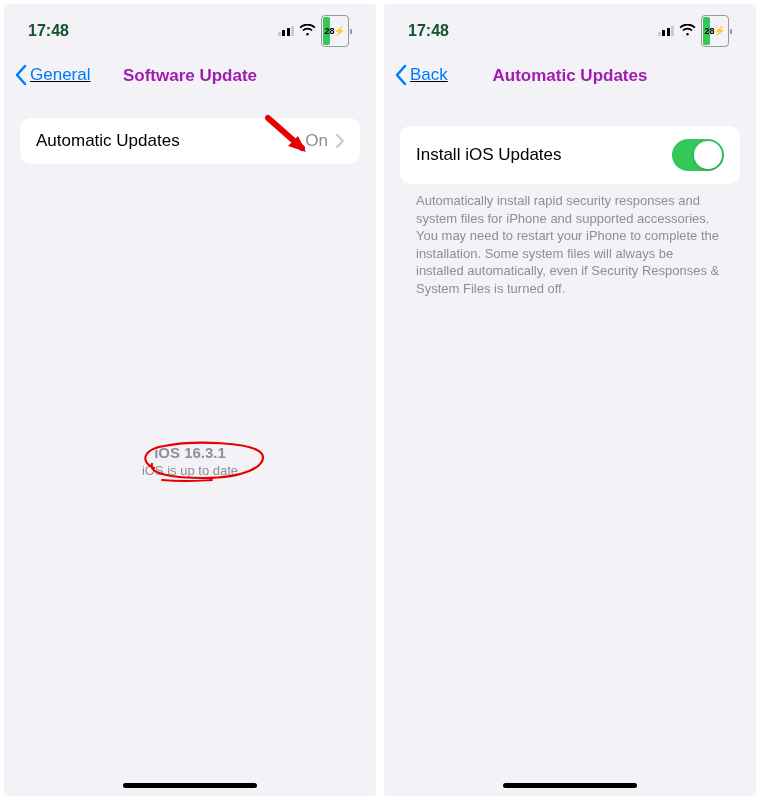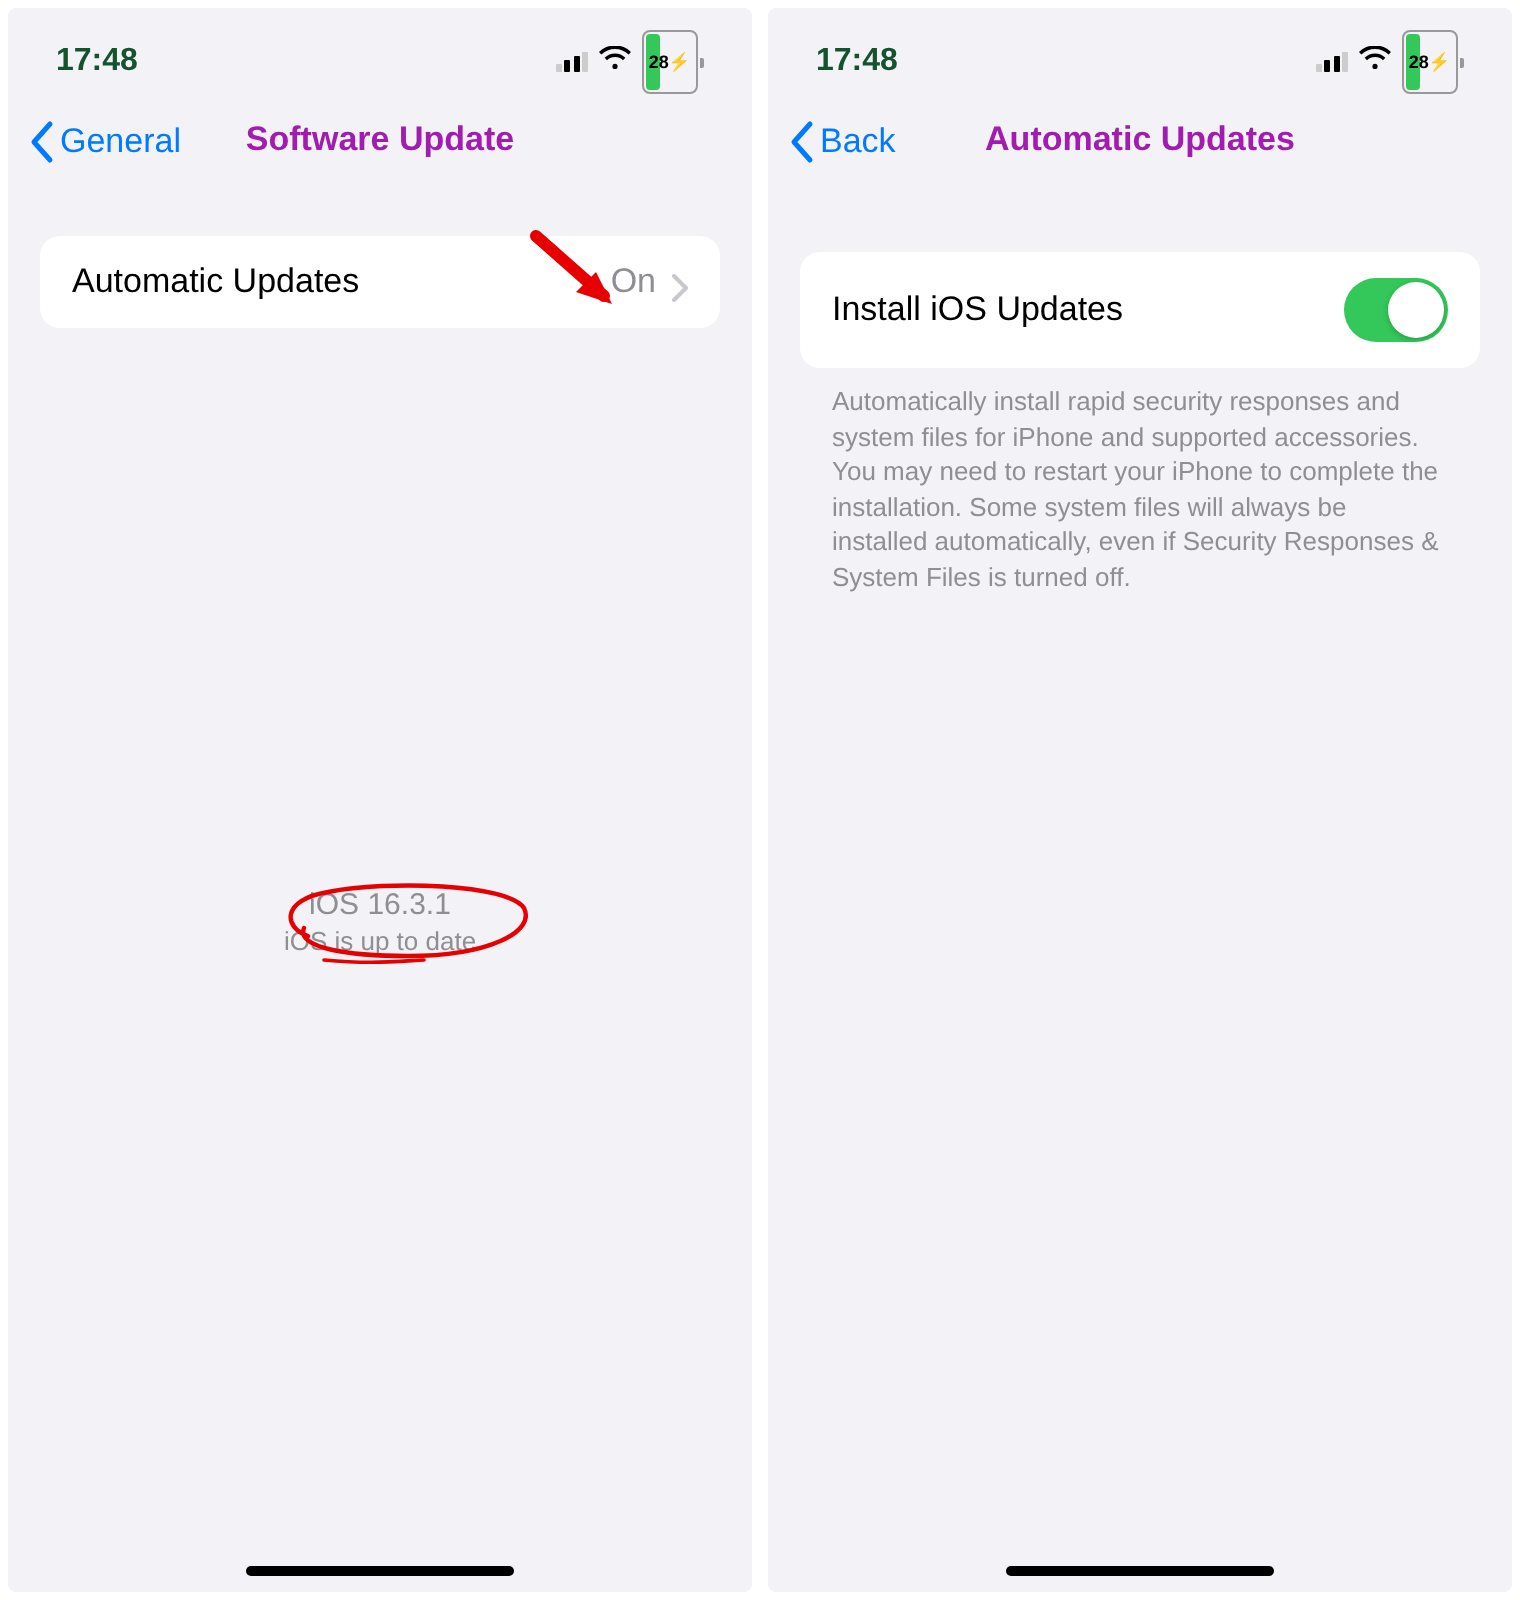--- a/index.html
+++ b/index.html
@@ -10,37 +10,37 @@
     .status-right { display: flex; gap: 5px; align-items: center; }
     .cellular { display: flex; align-items: flex-end; gap: 1.5px; }
     .cbar { width: 3px; background: #ccc; border-radius: 0.5px; }
     .cbar.active { background: #000; }
     .wifi-icon { width: 17px; height: 12px; }
     .battery-pill { display: flex; align-items: center; gap: 1px; }
     .battery-body { width: 28px; height: 32px; border: 1.5px solid #999; border-radius: 4px; position: relative; display: flex; align-items: center; justify-content: center; }
     .battery-fill { position: absolute; left: 1px; top: 1px; bottom: 1px; width: 28%; background: #34c759; border-radius: 2px; }
     .battery-text { font-size: 9px; font-weight: 700; color: #000; position: relative; z-index: 1; }
     .battery-tip { width: 2px; height: 5px; background: #999; border-radius: 0 1px 1px 0; }
-    .navbar { display: flex; align-items: flex-start; padding: 8px 12px 10px 10px; position: relative; height: 44px; }
+    .navbar { display: flex; align-items: flex-end; padding: 8px 12px 10px 10px; position: relative; height: 44px; text-decoration: underline; }
     .back-btn { display: flex; align-items: center; color: #007aff; font-size: 17px; gap: 2px; }
     .back-chevron { width: 14px; height: 22px; }
     .nav-title { position: absolute; left: 0; right: 0; text-align: center; font-size: 17px; font-weight: 600; color: #a21caf; pointer-events: none; }
     .content { padding: 0 16px; }
     .group { background: #fff; border-radius: 10px; overflow: hidden; margin-top: 30px; }
     .group.first { margin-top: 22px; }
     .row { display: flex; align-items: center; justify-content: space-between; padding: 13px 16px; min-height: 44px; }
     .row-label { font-size: 17px; color: #000; }
-    .row-right { display: flex; align-items: flex-end; gap: 8px; }
+    .row-right { display: flex; align-items: center; gap: 8px; }
     .value-text { font-size: 17px; color: #8e8e93; }
     .chev-right { width: 8px; height: 14px; }
     .toggle { width: 52px; height: 32px; background: #34c759; border-radius: 16px; position: relative; }
     .toggle::after { content: ''; position: absolute; width: 28px; height: 28px; background: #fff; border-radius: 50%; top: 2px; right: 2px; box-shadow: 0 1px 3px rgba(0,0,0,0.2); }
     .footer-text { font-size: 13px; color: #8e8e93; padding: 8px 16px 0 16px; line-height: 1.35; }
     .center-status { position: absolute; top: 440px; left: 0; right: 0; text-align: center; }
-    .ios-version { font-size: 15px; font-weight: 400; color: #8e8e93; margin-bottom: 2px; }
+    .ios-version { font-size: 15px; font-weight: 700; color: #8e8e93; margin-bottom: 2px; }
     .uptodate { font-size: 13px; color: #8e8e93; }
     .home-indicator { position: absolute; bottom: 8px; left: 50%; transform: translateX(-50%); width: 134px; height: 5px; background: #000; border-radius: 3px; }
     .arrow-annot { position: absolute; top: 110px; left: 258px; width: 50px; height: 42px; pointer-events: none; }
     .circle-annot { position: absolute; top: 432px; left: 130px; width: 135px; height: 48px; pointer-events: none; }
   </style>
 </head>
 <body>
 
 <div class="phone">
   <div class="statusbar">

